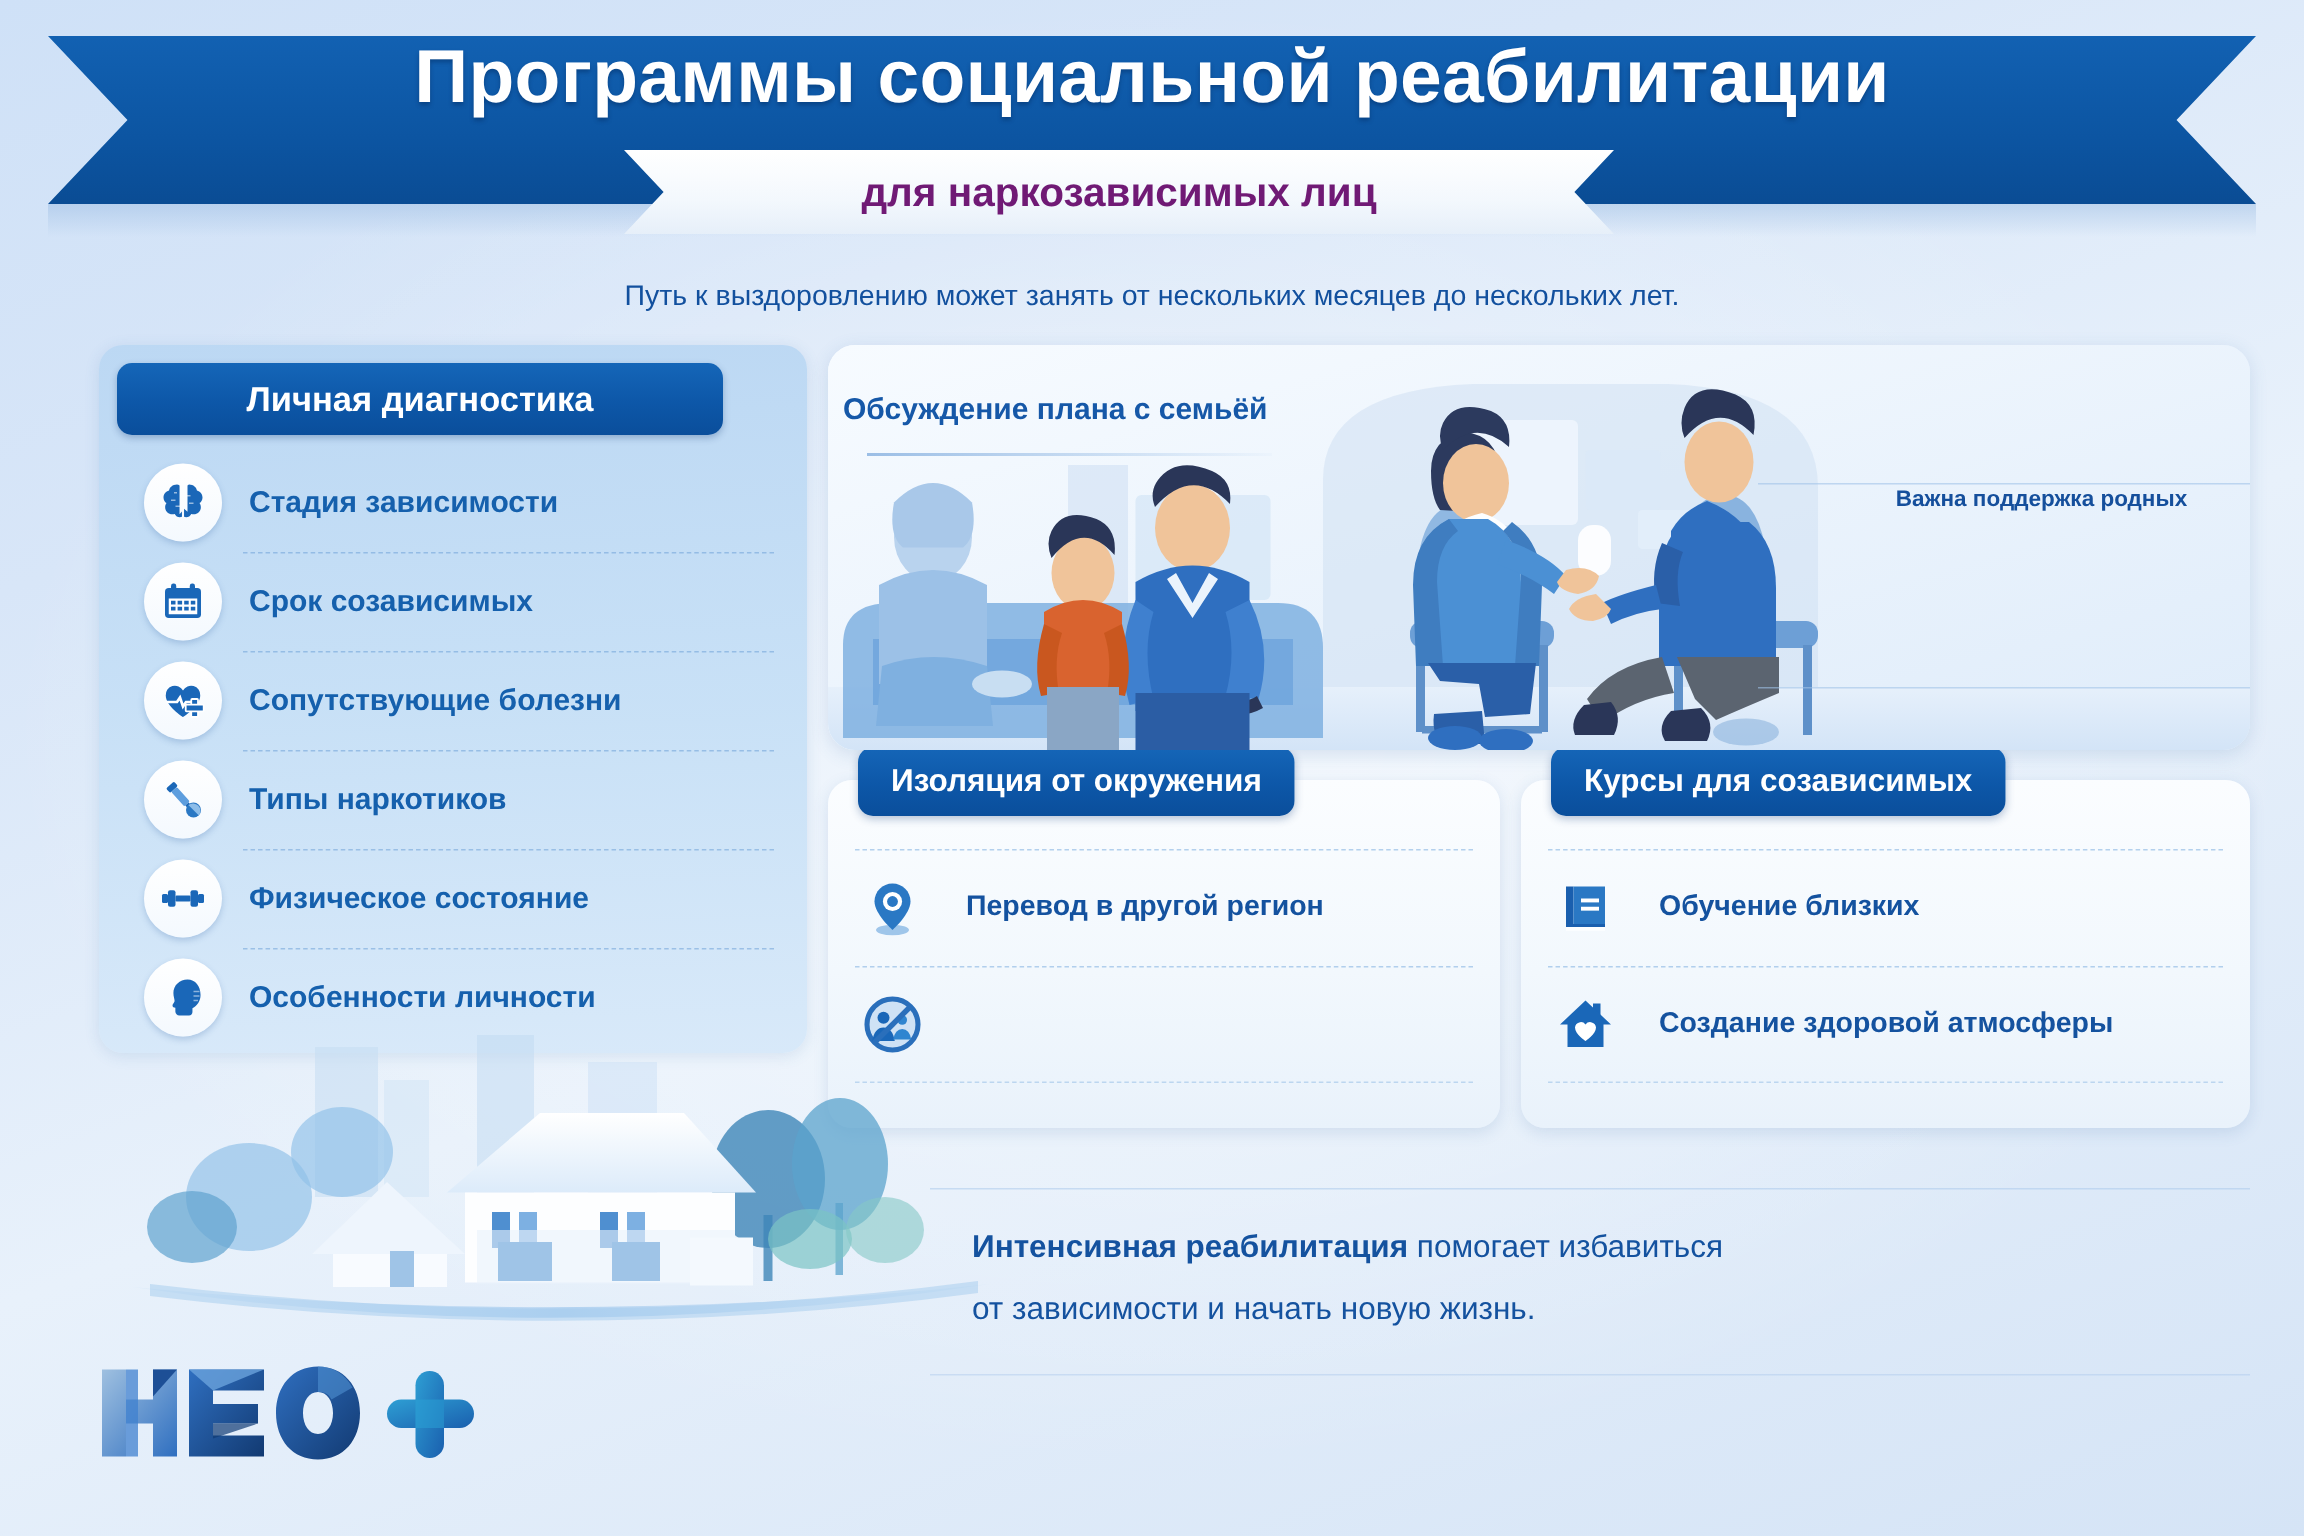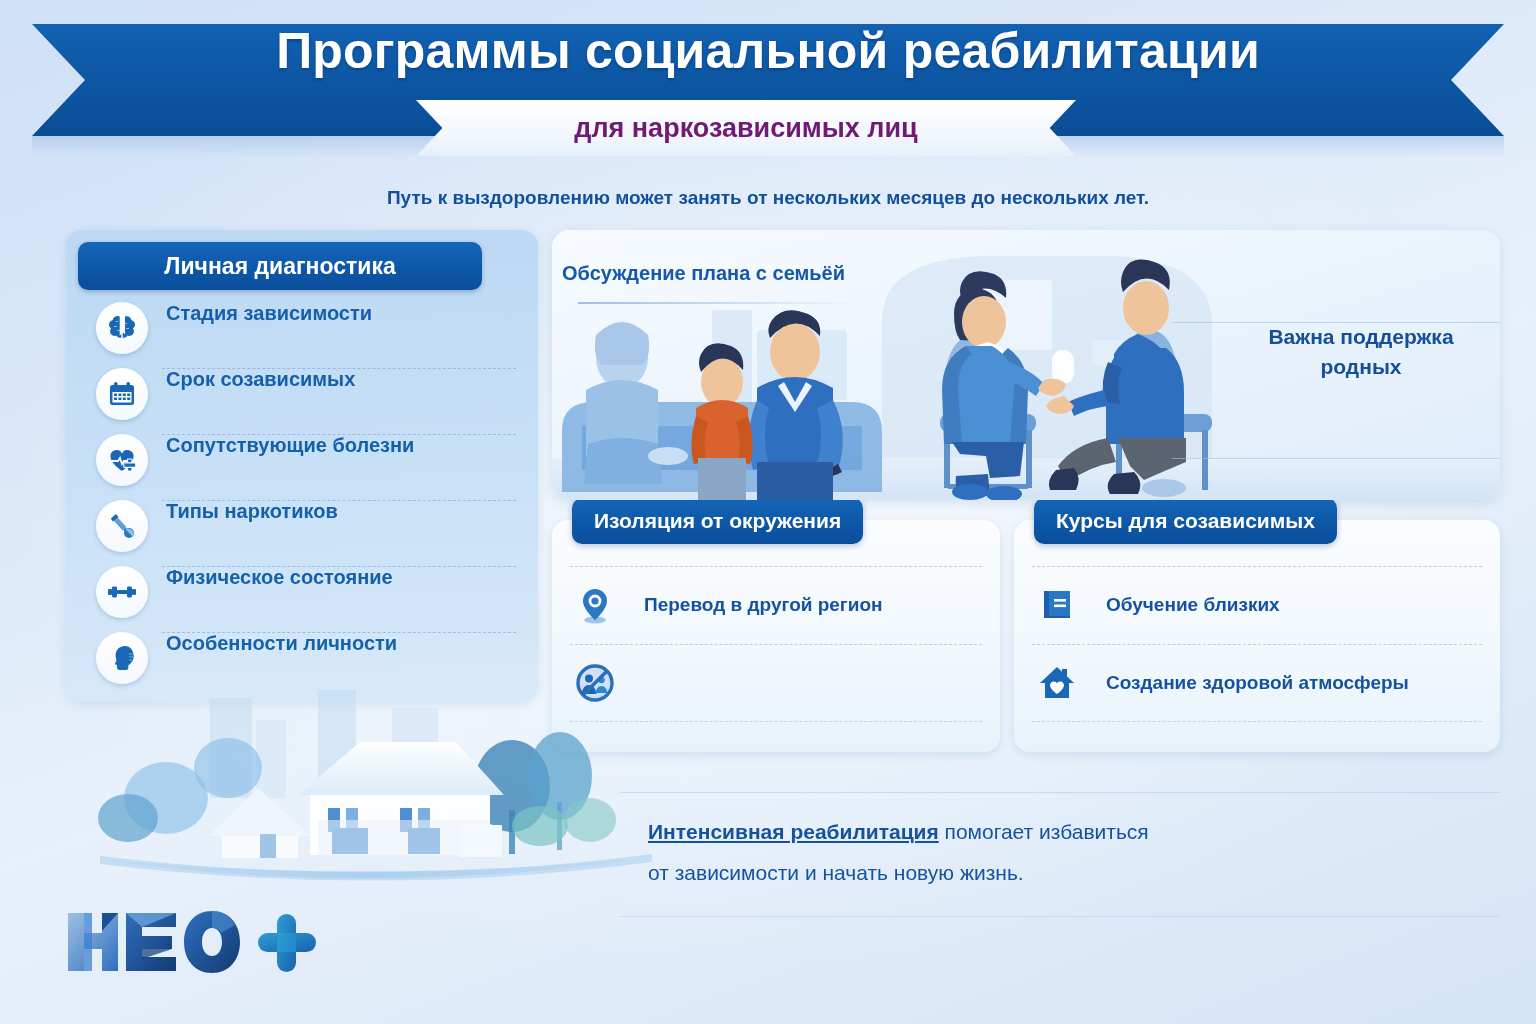--- a/index.html
+++ b/index.html
@@ -48,21 +48,21 @@
   }
   .header-shadow-band {
     position: absolute; left: 32px; top: 136px; width: 1472px; height: 22px;
     background: linear-gradient(180deg, rgba(150,185,225,0.45), rgba(200,222,245,0));
   }
 
   
   .intro-text {
     position: absolute; left: 0; right: 0; top: 187px;
     text-align: center;
-    color: #12509e; font-size: 19px; font-weight: 700;
+    color: #12509e; font-size: 19px; font-weight: 400;
     white-space: nowrap;
   }
 
   
   .left-panel {
     position: absolute; left: 66px; top: 230px; width: 472px; height: 472px;
     background: linear-gradient(180deg, rgba(186,215,243,0.92) 0%, rgba(197,223,246,0.92) 50%, rgba(214,232,249,0.92) 100%);
     border-radius: 16px;
     box-shadow: 0 2px 10px rgba(60,110,170,0.14);
   }
@@ -71,21 +71,21 @@
     background: linear-gradient(180deg, #1566b8 0%, #0d57a8 55%, #0a4e9b 100%);
     border-radius: 10px;
     display: flex; align-items: center; justify-content: center;
     color: #fff; font-size: 23px; font-weight: bold;
     box-shadow: 0 2px 5px rgba(20,60,120,0.30);
     white-space: nowrap;
   }
   .diag-list { position: absolute; left: 0; top: 72px; width: 100%; }
   .diag-item {
     position: relative; height: 66px;
-    display: flex; align-items: flex-start;
+    display: flex; align-items: center;
     padding-left: 30px;
   }
   .diag-item + .diag-item::before {
     content: ""; position: absolute; left: 96px; right: 22px; top: 0;
     border-top: 1px dashed rgba(110,160,215,0.55);
   }
   .icon-circle {
     width: 52px; height: 52px; border-radius: 50%;
     background: linear-gradient(180deg,#ffffff 0%, #f4f9fe 100%);
     box-shadow: 0 2px 4px rgba(50,100,165,0.25);
@@ -112,21 +112,21 @@
     z-index: 4;
   }
   .hero-title-rule {
     position: absolute; left: 26px; top: 72px; width: 270px; height: 2px;
     background: linear-gradient(90deg, rgba(140,180,225,0.85), rgba(200,222,245,0.1));
     z-index: 4;
   }
   .hero-side-note {
     position: absolute; right: 24px; top: 92px; width: 230px;
     text-align: center;
-    color: #154f9c; font-size: 21px; font-weight: 600; line-height: 1.45;
+    color: #154f9c; font-size: 15px; font-weight: 600; line-height: 1.45;
     z-index: 4;
   }
   .hero-rule-top {
     position: absolute; right: 0; left: 620px; top: 92px; height: 1px;
     background: rgba(160,195,232,0.6); z-index: 3;
   }
   .hero-rule-bot {
     position: absolute; right: 0; left: 620px; top: 228px; height: 1px;
     background: rgba(160,195,232,0.6); z-index: 3;
   }
@@ -168,21 +168,21 @@
   .mini-label {
     margin-left: 28px; color: #14529f; font-size: 19px; font-weight: 600; white-space: nowrap;
   }
 
   
   .house-scene { position: absolute; left: 60px; top: 690px; width: 620px; height: 230px; }
   .closing {
     position: absolute; left: 648px; top: 812px; width: 700px;
     color: #14529f; font-size: 21px; line-height: 1.95;
   }
-  .closing b { font-weight: bold; text-decoration: underline; }
+  .closing b { font-weight: bold; }
   .closing-rule-a { position:absolute; left: 620px; right: 36px; top: 792px; height:1px; background: rgba(170,200,235,0.55); }
   .closing-rule-b { position:absolute; left: 620px; right: 36px; top: 916px; height:1px; background: rgba(170,200,235,0.45); }
 
   .logo { position: absolute; left: 64px; top: 905px; width: 260px; height: 74px; }
 </style>
 </head>
 <body>
 
 <div class="frame-glow"></div>
 

